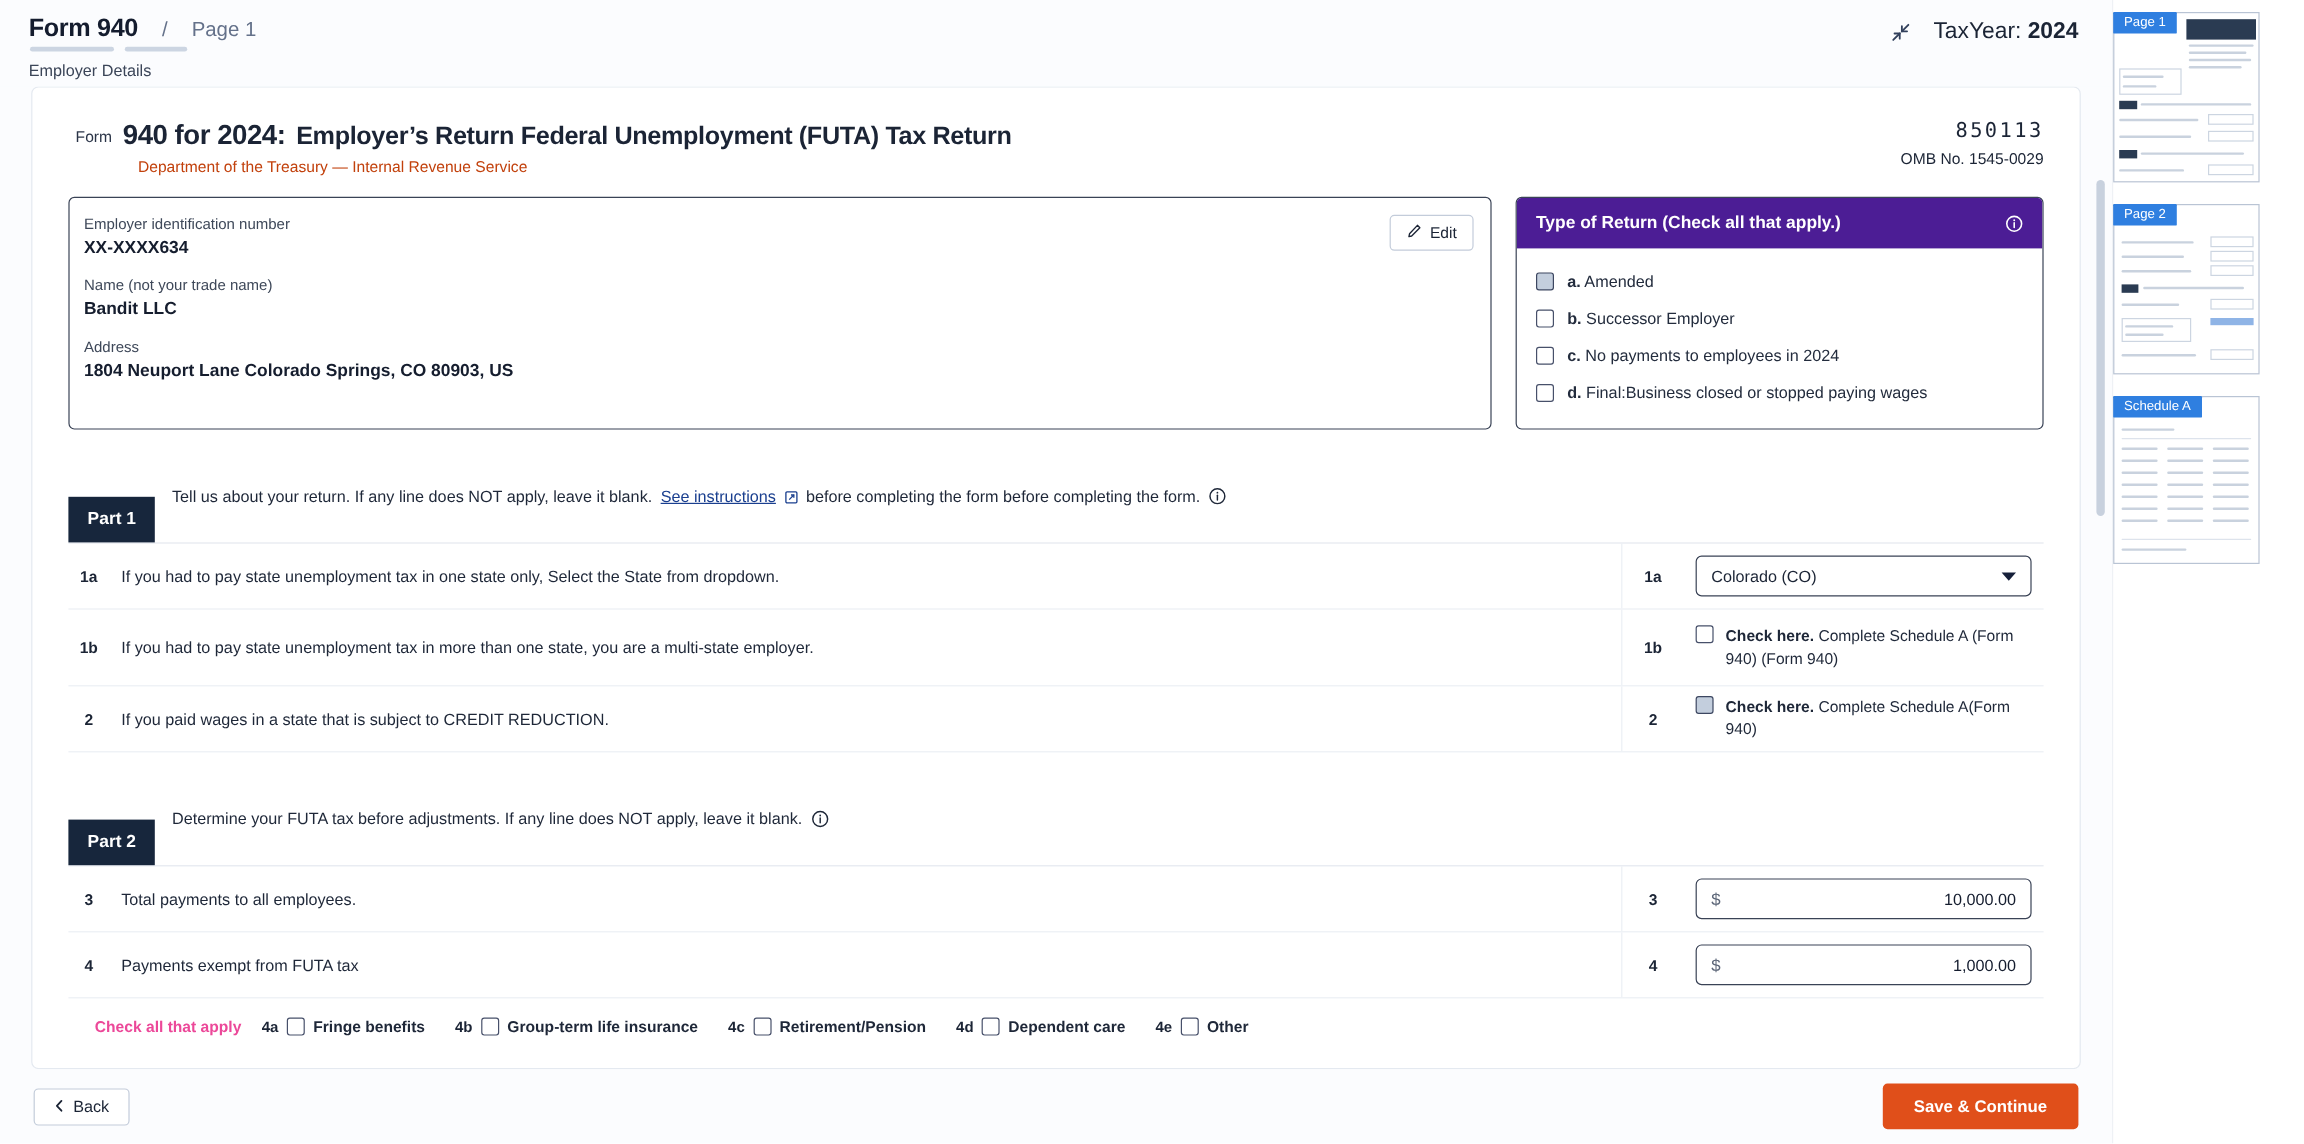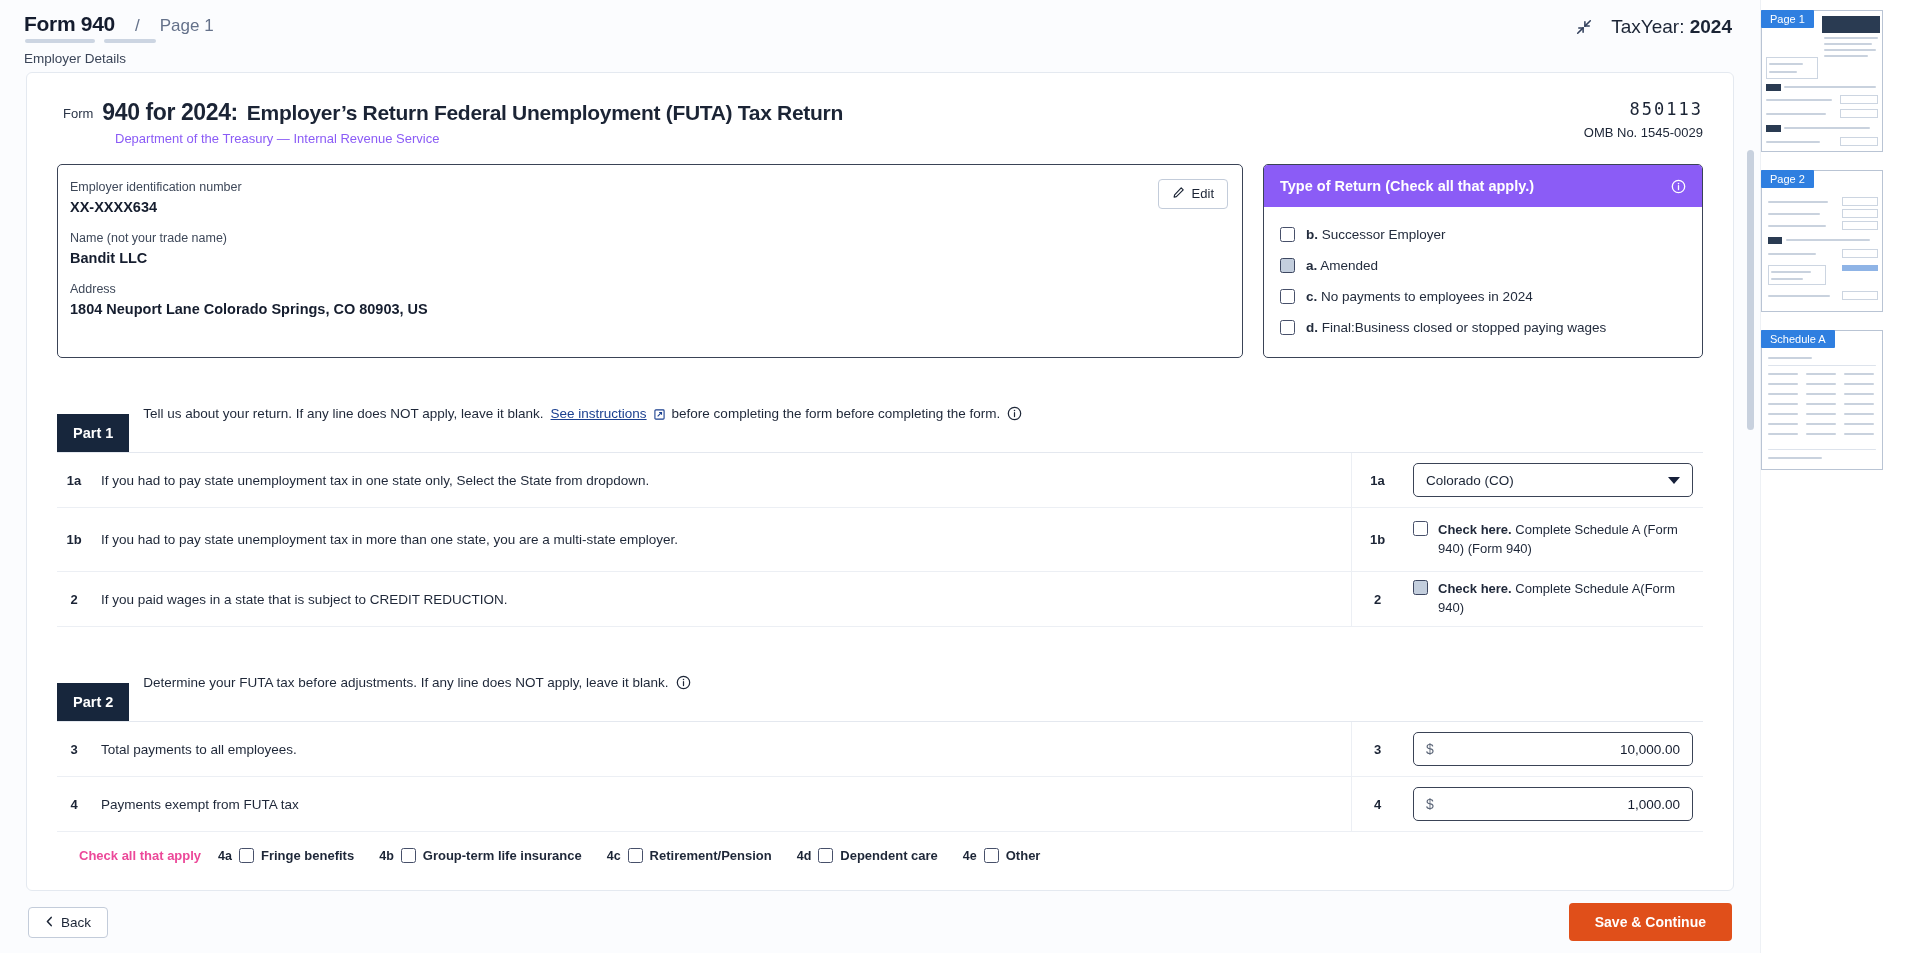--- a/index.html
+++ b/index.html
@@ -43,21 +43,21 @@
     background: #ffffff; border: 1px solid #e4e9f0; border-radius: 6px;
     padding: 26px 22px 10px 22px; height: 100%;
   }
 
   
   .fh { display: flex; align-items: flex-start; justify-content: space-between; }
   .fh-left { display: flex; align-items: baseline; gap: 9px; padding-left: 14px; }
   .fh-form-lbl { font-size: 13px; color: #2a3447; position: relative; top: -2px; }
   .fh-940 { font-size: 23px; font-weight: 700; letter-spacing: -0.4px; white-space: nowrap; }
   .fh-title { font-size: 21px; font-weight: 700; letter-spacing: -0.3px; white-space: nowrap; }
-  .fh-sub { font-size: 13px; color: #8b5cf6; margin: 5px 0 0 66px; }
+  .fh-sub { font-size: 13px; color: #c2410c; margin: 5px 0 0 66px; }
   .fh-right { text-align: right; padding-right: 8px; }
   .ocr {
     font-family: "DejaVu Sans Mono", monospace; font-size: 17px;
     letter-spacing: 2px; color: #1b2435;
   }
   .omb { font-size: 13px; color: #1b2435; margin-top: 6px; }
 
   
   .cards { display: flex; gap: 20px; margin-top: 18px; padding: 0 8px; }
   .emp-card {
@@ -73,21 +73,21 @@
     border: 1px solid #c3ccda; border-radius: 4px; background: #fff;
     padding: 6px 13px; font-size: 13px; color: #1b2435; cursor: pointer;
   }
   .edit-btn svg { width: 13px; height: 13px; }
 
   .ret-card {
     width: 440px; flex: 0 0 440px; border: 1px solid #3a4356; border-radius: 5px;
     overflow: hidden; background:#fff; align-self: flex-start;
   }
   .ret-head {
-    background: #8b5cf6; color: #ffffff; padding: 13px 16px;
+    background: #4c1d95; color: #ffffff; padding: 13px 16px;
     display: flex; align-items: center; justify-content: space-between;
   }
   .ret-head-t { font-size: 14.5px; font-weight: 700; }
   .ret-body { padding: 12px 16px 14px 16px; }
   .ret-row { display: flex; align-items: center; gap: 11px; padding: 8px 0; }
   .ret-row .lbl { font-size: 13.5px; color: #232c3d; }
   .ret-row .lbl b { font-weight: 700; }
 
   
   .cb { width: 15px; height: 15px; flex: 0 0 15px; border: 1.6px solid #47506a;
@@ -269,26 +269,26 @@
               <span class="info-ico">
                 <svg viewBox="0 0 16 16" fill="none" stroke="#ffffff" stroke-width="1.4">
                   <circle cx="8" cy="8" r="6.6"></circle>
                     <path d="M8 7.1 L8 11.3" stroke-linecap="round"></path>
                   <circle cx="8" cy="4.9" r="0.85" fill="#ffffff" stroke="none"></circle>
                 </svg>
               </span>
             </div>
             <div class="ret-body">
               <div class="ret-row">
+                <span class="cb focus"></span>
+                <span class="lbl"><b>a.</b> <span>Amended</span></span>
+              </div>
+              <div class="ret-row">
                 <span class="cb"></span>
                 <span class="lbl"><b>b.</b> <span>Successor Employer</span></span>
-              </div>
-              <div class="ret-row">
-                <span class="cb focus"></span>
-                <span class="lbl"><b>a.</b> <span>Amended</span></span>
               </div>
               <div class="ret-row">
                 <span class="cb"></span>
                 <span class="lbl"><b>c.</b> <span>No payments to employees in 2024</span></span>
               </div>
               <div class="ret-row">
                 <span class="cb"></span>
                 <span class="lbl"><b>d.</b> <span>Final:Business closed or stopped paying wages</span></span>
               </div>
             </div>

